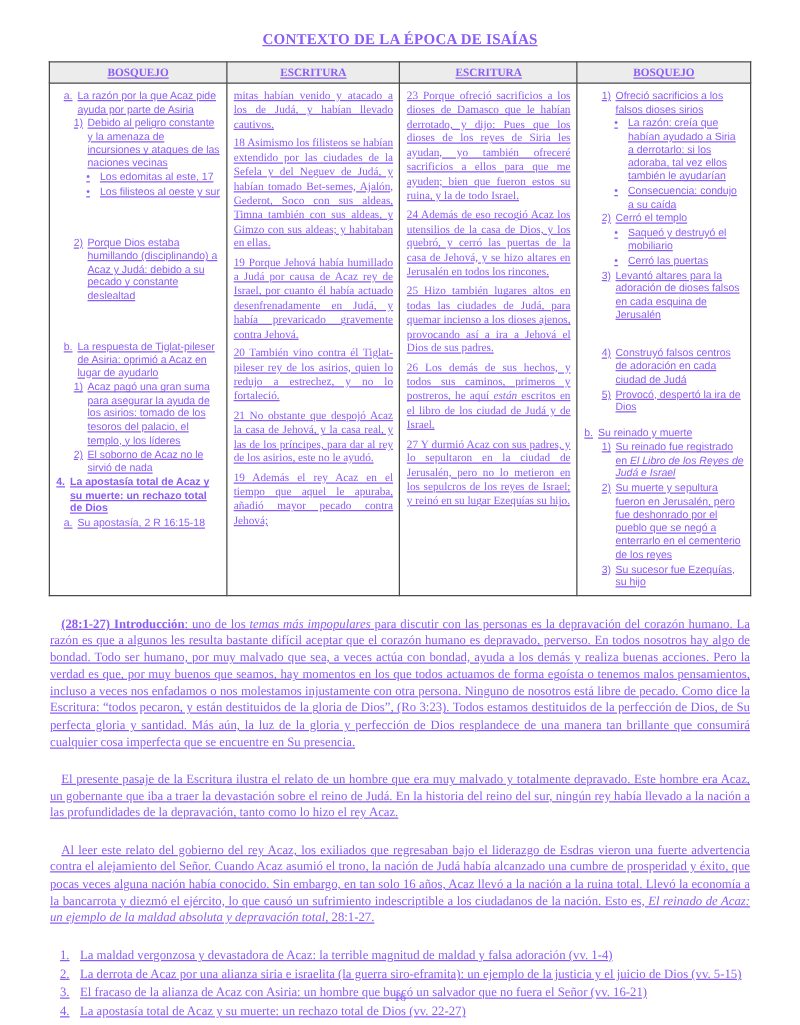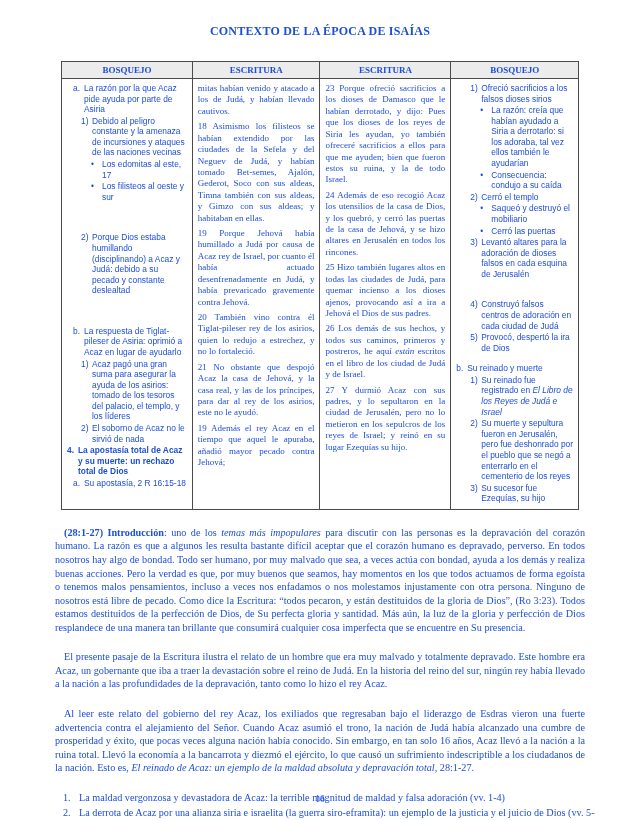--- a/index.html
+++ b/index.html
@@ -1,21 +1,21 @@
 <!DOCTYPE html>
 <html lang="es"><head>
 <meta charset="utf-8">
 <style>
   html,body{margin:0;padding:0;background:#fff;}
-  .page{width:640px;height:820px;box-sizing:border-box;padding:24px 39px 0;position:relative;
-        background:#ffffff;color:#1d4ed8;overflow:hidden;}
+  .page{width:640px;height:820px;box-sizing:border-box;padding:24px 24px 0;position:relative;
+        background:#ffffff;color:#8b5cf6;overflow:hidden;text-decoration:underline;}
   .title{text-align:center;font-family:"Liberation Serif","DejaVu Serif",serif;font-weight:bold;
          font-size:12px;letter-spacing:.2px;}
   .subtitle{text-align:center;font-family:"Liberation Serif","DejaVu Serif",serif;font-size:10.5px;margin-top:1px;}
-  table.ctx{border-collapse:collapse;margin:22px auto 8px;width:518px;table-layout:fixed;}
+  table.ctx{border-collapse:collapse;margin:10px auto 8px;width:562px;table-layout:fixed;}
   table.ctx th{border:1px solid #4a4a4a;background:#ececec;font-family:"Liberation Serif","DejaVu Serif",serif;
          font-size:9px;font-weight:bold;padding:3px 2px;text-align:center;}
   table.ctx td{border:1px solid #4a4a4a;vertical-align:top;padding:4px 5px;}
   .outline-cell{font-family:"Liberation Sans","DejaVu Sans",sans-serif;font-size:8.4px;line-height:1.26;}
   .scripture-cell{font-family:"Liberation Serif","DejaVu Serif",serif;font-size:9px;line-height:1.27;
          text-align:justify;hyphens:auto;}
   .verse{margin:0 0 4px;}
   .verse:last-child{margin-bottom:0;}
   .o-item{display:flex;margin-bottom:1px;}
   .o-item .marker{flex:none;width:11px;}

